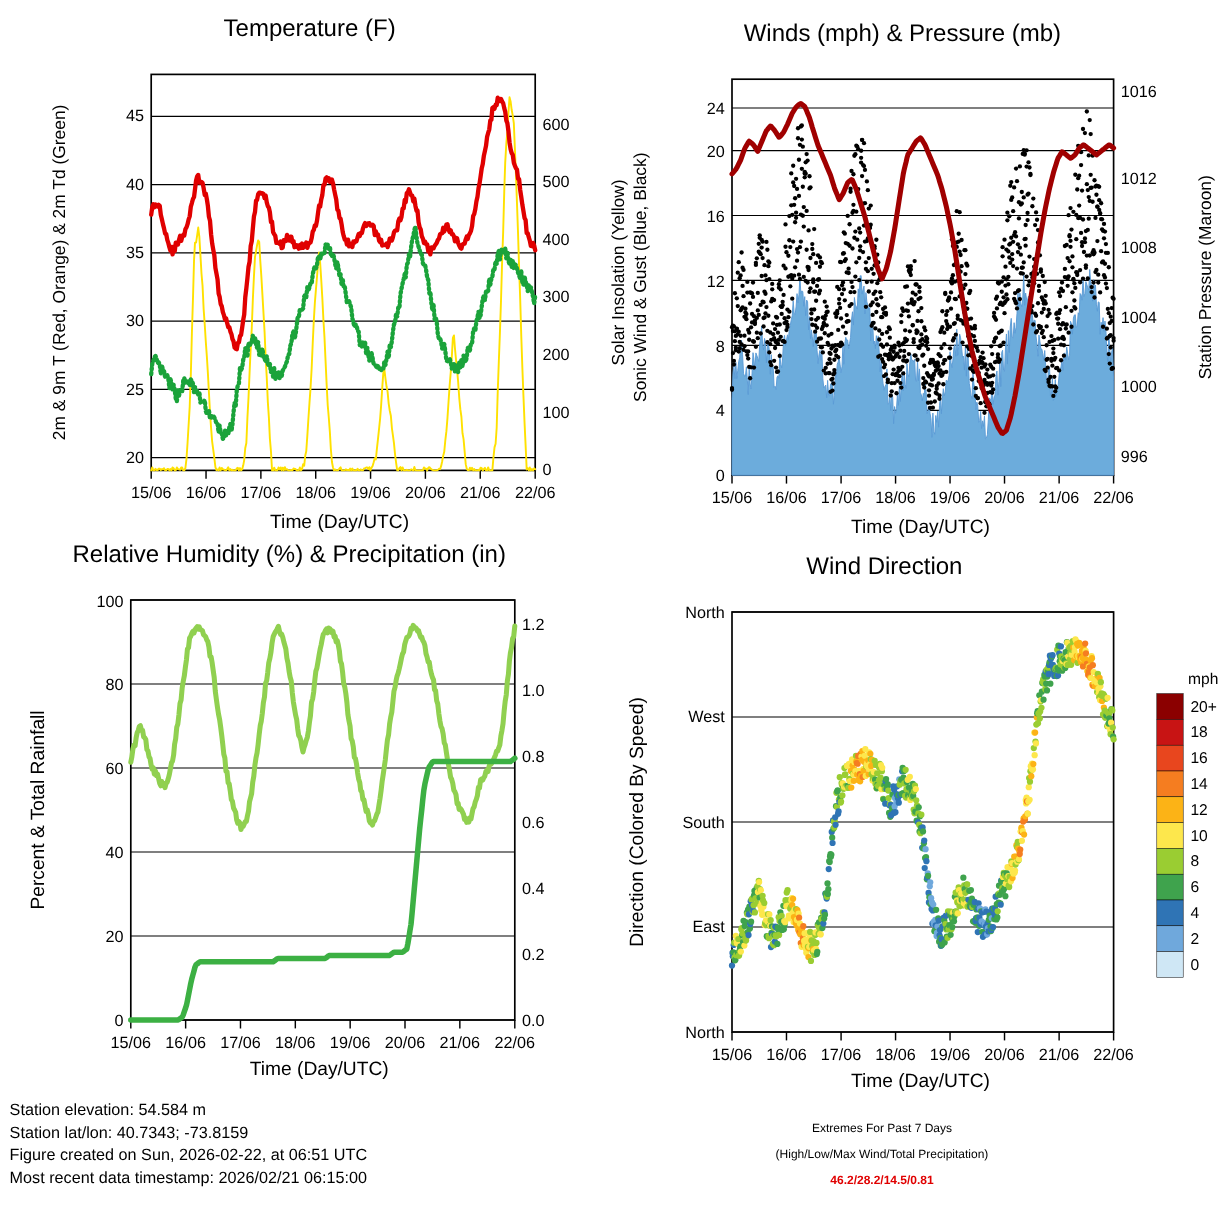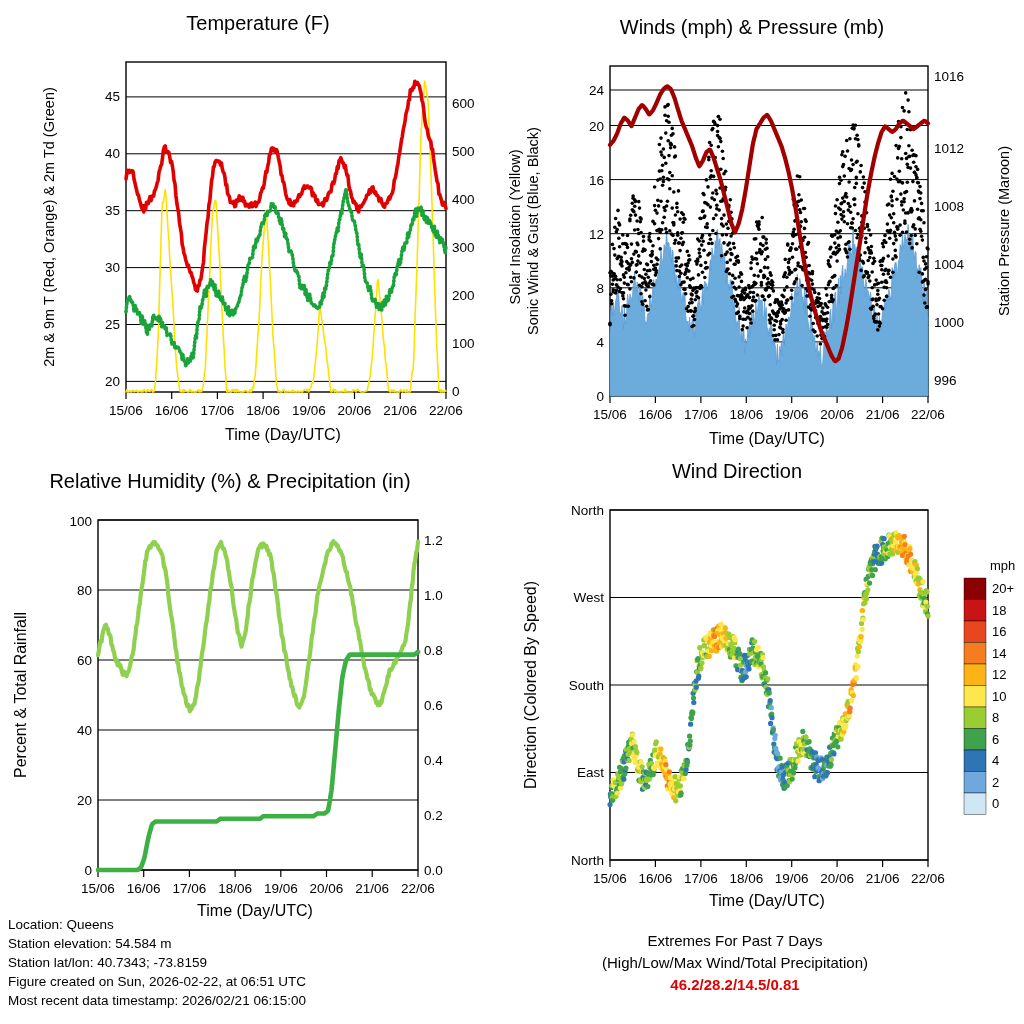--- a/index.html
+++ b/index.html
@@ -9,21 +9,21 @@
     font-family:"Liberation Sans", sans-serif;
     color:#000;
     position:relative;
     overflow:hidden;
   }
   .panel{position:absolute;}
   svg{display:block;}
   text{font-family:"Liberation Sans", sans-serif;}
   .footer{position:absolute;left:8px;top:915px;font-size:13.5px;line-height:19px;}
   .footer div{white-space:nowrap;}
-  .extremes{position:absolute;left:520px;top:930px;width:430px;text-align:center;font-size:15px;line-height:22px;}
+  .extremes{position:absolute;left:520px;top:930px;width:430px;text-align:center;font-size:10px;line-height:22px;}
   .extremes .val{color:#e00000;font-weight:bold;text-align:center;}
 </style>
 </head>
 <body>
 
 <div class="panel" style="left:0;top:0;width:512px;height:450px;padding-left:28px;">
   <svg width="512" height="450" viewBox="0 0 512 450">
     <text x="230" y="30" text-anchor="middle" font-size="20">Temperature (F)</text>
 
     <rect x="98" y="62" width="320" height="330" fill="none" stroke="#000" stroke-width="1.4"></rect>
@@ -1348,21 +1348,21 @@
         <circle cx="415.2" cy="244.1" r="1.8" fill="#000"></circle>
         <circle cx="415.2" cy="302.9" r="1.8" fill="#000"></circle>
         <circle cx="416.0" cy="279.9" r="1.8" fill="#000"></circle>
         <circle cx="416.0" cy="277.7" r="1.8" fill="#000"></circle>
         <circle cx="416.0" cy="245.0" r="1.8" fill="#000"></circle>
         <polyline points="98.0,140.9 98.8,140.0 99.6,139.0 100.4,138.0 101.2,137.1 102.0,135.8 102.8,134.2 103.6,132.6 104.4,131.0 105.2,129.4 106.0,127.1 106.8,124.9 107.6,122.6 108.4,120.4 109.2,118.7 110.0,117.4 110.8,116.1 111.5,114.8 112.3,113.7 113.1,114.3 113.9,115.0 114.7,115.6 115.5,116.3 116.3,117.3 117.1,118.5 117.9,119.8 118.7,121.1 119.5,122.1 120.3,120.1 121.1,118.2 121.9,116.3 122.7,114.4 123.5,112.5 124.3,110.5 125.1,108.6 125.9,106.7 126.7,104.9 127.5,104.0 128.3,103.0 129.1,102.0 129.9,101.1 130.7,101.4 131.5,102.3 132.3,103.3 133.1,104.2 133.9,105.3 134.7,106.5 135.5,107.8 136.3,109.1 137.1,110.4 137.8,110.1 138.6,109.2 139.4,108.2 140.2,107.2 141.0,106.2 141.8,104.6 142.6,103.0 143.4,101.4 144.2,99.8 145.0,97.9 145.8,96.0 146.6,94.1 147.4,92.2 148.2,90.4 149.0,89.1 149.8,87.8 150.6,86.6 151.4,85.3 152.2,84.5 153.0,83.8 153.8,83.2 154.6,82.6 155.4,82.3 156.2,82.9 157.0,83.5 157.8,84.2 158.6,84.8 159.4,86.5 160.2,88.4 161.0,90.3 161.8,92.2 162.6,94.3 163.4,96.9 164.2,99.5 164.9,102.0 165.7,104.6 166.5,107.1 167.3,109.7 168.1,112.3 168.9,114.8 169.7,117.2 170.5,119.1 171.3,121.0 172.1,122.9 172.9,124.8 173.7,126.8 174.5,128.7 175.3,130.6 176.1,132.5 176.9,134.5 177.7,136.4 178.5,138.3 179.3,140.2 180.1,142.1 180.9,144.6 181.7,147.2 182.5,149.7 183.3,152.3 184.1,154.6 184.9,156.5 185.7,158.4 186.5,160.4 187.3,162.3 188.1,161.3 188.9,160.0 189.7,158.7 190.5,157.4 191.2,155.9 192.0,153.9 192.8,152.0 193.6,150.1 194.4,148.2 195.2,147.5 196.0,146.8 196.8,146.2 197.6,145.6 198.4,146.1 199.2,148.0 200.0,150.0 200.8,151.9 201.6,153.8 202.4,156.4 203.2,158.9 204.0,161.5 204.8,164.0 205.6,166.6 206.4,169.2 207.2,171.7 208.0,174.3 208.8,176.9 209.6,180.1 210.4,183.3 211.2,186.5 212.0,189.7 212.8,192.9 213.6,196.1 214.4,199.3 215.2,202.5 216.0,205.7 216.8,208.9 217.5,212.1 218.3,215.3 219.1,218.5 219.9,220.9 220.7,222.8 221.5,224.8 222.3,226.7 223.1,228.3 223.9,226.3 224.7,224.4 225.5,222.5 226.3,220.6 227.1,217.9 227.9,214.7 228.7,211.5 229.5,208.3 230.3,204.9 231.1,200.4 231.9,196.0 232.7,191.5 233.5,187.0 234.3,182.1 235.1,177.0 235.9,171.9 236.7,166.7 237.5,161.6 238.3,156.5 239.1,151.4 239.9,146.3 240.7,141.1 241.5,137.3 242.3,134.1 243.1,130.9 243.8,127.7 244.6,124.9 245.4,123.6 246.2,122.3 247.0,121.0 247.8,119.8 248.6,118.5 249.4,117.2 250.2,115.9 251.0,114.6 251.8,113.5 252.6,112.9 253.4,112.2 254.2,111.6 255.0,110.9 255.8,111.7 256.6,113.0 257.4,114.3 258.2,115.6 259.0,117.0 259.8,118.9 260.6,120.9 261.4,122.8 262.2,124.7 263.0,126.6 263.8,128.5 264.6,130.5 265.4,132.4 266.2,134.3 267.0,136.2 267.8,138.1 268.6,140.1 269.4,142.0 270.2,144.4 270.9,147.0 271.7,149.5 272.5,152.1 273.3,154.9 274.1,158.1 274.9,161.3 275.7,164.5 276.5,167.7 277.3,171.4 278.1,175.3 278.9,179.1 279.7,182.9 280.5,187.0 281.3,191.5 282.1,196.0 282.9,200.4 283.7,204.9 284.5,210.0 285.3,215.1 286.1,220.2 286.9,225.3 287.7,230.4 288.5,235.6 289.3,240.7 290.1,245.8 290.9,250.9 291.7,255.5 292.5,259.9 293.3,264.4 294.1,268.9 294.9,273.1 295.7,277.0 296.5,280.8 297.2,284.6 298.0,288.5 298.8,291.7 299.6,294.9 300.4,298.1 301.2,301.3 302.0,304.2 302.8,306.8 303.6,309.3 304.4,311.9 305.2,314.5 306.0,317.0 306.8,319.6 307.6,322.1 308.4,324.7 309.2,326.9 310.0,328.9 310.8,330.8 311.6,332.7 312.4,334.6 313.2,336.6 314.0,338.5 314.8,340.4 315.6,342.3 316.4,344.2 317.2,346.2 318.0,348.1 318.8,350.0 319.6,351.9 320.4,353.2 321.2,354.4 322.0,355.7 322.8,357.0 323.5,357.2 324.3,356.6 325.1,355.9 325.9,355.3 326.7,354.5 327.5,351.9 328.3,349.4 329.1,346.8 329.9,344.3 330.7,340.9 331.5,337.1 332.3,333.2 333.1,329.4 333.9,325.5 334.7,321.0 335.5,316.5 336.3,312.1 337.1,307.6 337.9,302.7 338.7,297.6 339.5,292.4 340.3,287.3 341.1,282.2 341.9,277.1 342.7,272.0 343.5,266.8 344.3,261.7 345.1,256.6 345.9,251.5 346.7,246.4 347.5,241.2 348.3,236.1 349.1,231.0 349.8,225.9 350.6,220.8 351.4,215.6 352.2,210.5 353.0,205.4 353.8,200.3 354.6,195.2 355.4,190.2 356.2,185.7 357.0,181.2 357.8,176.7 358.6,172.3 359.4,168.2 360.2,164.4 361.0,160.6 361.8,156.7 362.6,153.0 363.4,149.8 364.2,146.6 365.0,143.4 365.8,140.2 366.6,137.5 367.4,135.0 368.2,132.4 369.0,129.8 369.8,127.6 370.6,126.4 371.4,125.1 372.2,123.8 373.0,122.5 373.8,122.8 374.6,123.4 375.4,124.1 376.2,124.7 376.9,125.3 377.7,126.0 378.5,126.6 379.3,127.3 380.1,127.9 380.9,127.5 381.7,126.8 382.5,126.2 383.3,125.5 384.1,124.7 384.9,123.4 385.7,122.1 386.5,120.8 387.3,119.6 388.1,118.8 388.9,118.2 389.7,117.6 390.5,116.9 391.3,116.8 392.1,117.4 392.9,118.0 393.7,118.7 394.5,119.3 395.3,120.0 396.1,120.6 396.9,121.2 397.7,121.9 398.5,122.5 399.3,123.2 400.1,123.8 400.9,124.4 401.7,125.1 402.5,124.5 403.2,123.9 404.0,123.3 404.8,122.6 405.6,122.0 406.4,121.3 407.2,120.7 408.0,120.1 408.8,119.4 409.6,118.8 410.4,118.1 411.2,117.5 412.0,116.9 412.8,116.8 413.6,117.5 414.4,118.1 415.2,118.8 416.0,119.4" fill="none" stroke="#a00000" stroke-width="4.2" stroke-linejoin="round" stroke-linecap="round"></polyline>
       </g>
   </svg>
 </div>
 
-<div class="panel" style="left:0;top:460px;width:512px;height:460px;">
+<div class="panel" style="left:0;top:440px;width:512px;height:460px;padding-left:11px;">
   <svg width="512" height="460" viewBox="0 0 512 460">
     <text x="230" y="28" text-anchor="middle" font-size="20">Relative Humidity (%) &amp; Precipitation (in)</text>
 
     <rect x="98" y="60" width="320" height="350" fill="none" stroke="#000" stroke-width="1.4"></rect>
 
     <g stroke="#000" stroke-width="1">
       <line x1="98" y1="410" x2="418" y2="410"></line>
       <line x1="98" y1="340" x2="418" y2="340"></line>
       <line x1="98" y1="270" x2="418" y2="270"></line>
       <line x1="98" y1="200" x2="418" y2="200"></line>
@@ -2391,21 +2391,20 @@
         <rect x="452" y="321.5" width="22" height="21.5" fill="#6fa8dc" stroke="#000" stroke-width="0.4"></rect>
         <text x="480" y="336.5" font-size="13" fill="#000">2</text>
         <rect x="452" y="343.0" width="22" height="21.5" fill="#cfe7f5" stroke="#000" stroke-width="0.4"></rect>
         <text x="480" y="358.0" font-size="13" fill="#000">0</text>
       </g>
     <text x="478" y="120" font-size="13" text-anchor="start">mph</text>
   </svg>
 </div>
 
 <div class="footer">
-  <div>Location: Queens</div>
   <div>Station elevation: 54.584 m</div>
   <div>Station lat/lon: 40.7343; -73.8159</div>
   <div>Figure created on Sun, 2026-02-22, at 06:51 UTC</div>
   <div>Most recent data timestamp: 2026/02/21 06:15:00</div>
 </div>
 
 <div class="extremes">
   <div>Extremes For Past 7 Days</div>
   <div>(High/Low/Max Wind/Total Precipitation)</div>
   <div class="val">46.2/28.2/14.5/0.81</div>

